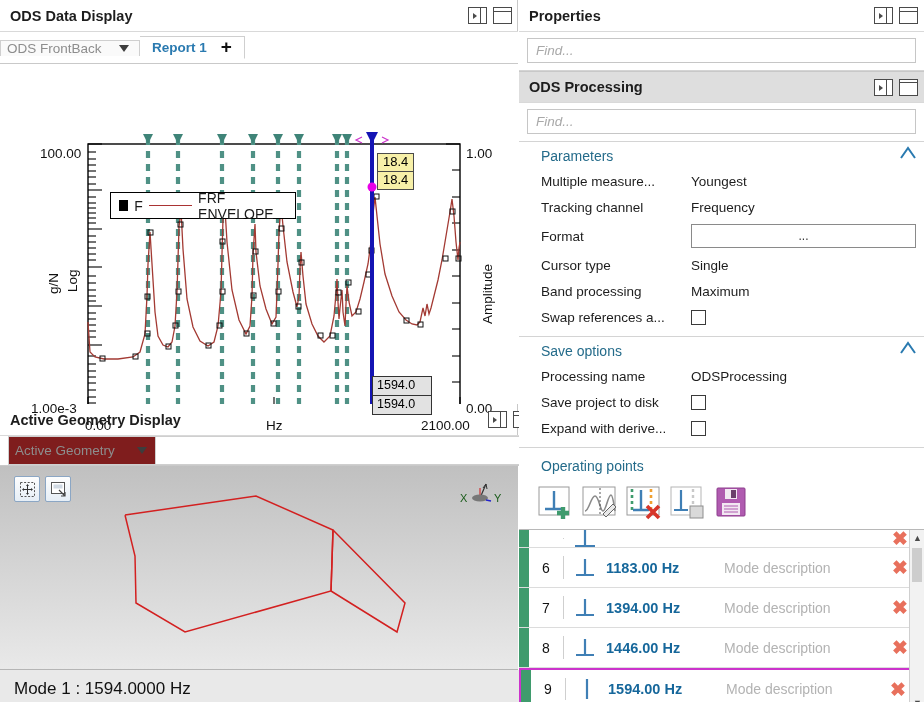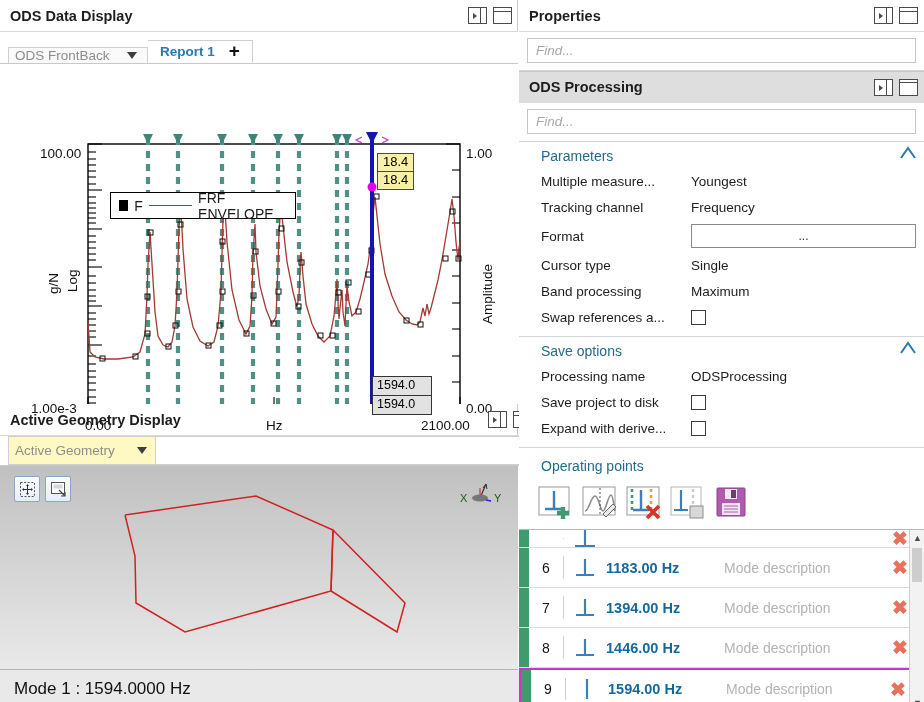--- a/index.html
+++ b/index.html
@@ -51,24 +51,23 @@
   #left-col {
     position: absolute; left: 0; top: 0; width: 518px; height: 702px;
     border-right: 1px solid #c8c8c8;
     background: #fff;
   }
   #ods-panel { position: absolute; left: 0; top: 0; width: 518px; height: 404px; }
   #geo-panel { position: absolute; left: 0; top: 404px; width: 538px; height: 298px; }
 
   
   .tabstrip {
-    display: flex; align-items: flex-end; height: 32px;
+    display: flex; align-items: center; height: 32px;
     border-bottom: 1px solid #c9c9c9;
     background: #fff;
-    padding-left: 8px;
   }
   .combo-tab {
     display: flex; align-items: center; gap: 10px;
     padding: 0 10px 0 6px;
     border: 1px solid #cfcfcf;
     border-bottom: none;
     background: #fafafa;
     color: #8d8d8d;
     font-size: 13.5px;
     min-width: 140px;
@@ -137,21 +136,21 @@
   .lg-line { width: 52px; height: 0; border-top: 1.4px solid #a33; }
 
   
   #geo-combo-row {
     display: flex; height: 30px; border-bottom: 1px solid #c9c9c9;
     padding-left: 8px; align-items: stretch;
   }
   #geo-combo {
     display: flex; align-items: center; gap: 10px;
     padding: 0 8px 0 6px; min-width: 148px;
-    border: 1px solid #cfcfcf; background: #fef9c3; color: #8d8d8d;
+    border: 1px solid #cfcfcf; background: #7f1d1d; color: #8d8d8d;
     font-size: 13.5px;
   }
   #geo-combo .caret {
     width: 0; height: 0; margin-left: auto;
     border-left: 5.5px solid transparent;
     border-right: 5.5px solid transparent;
     border-top: 7px solid #3d3d3d;
   }
   #geo-rest { flex: 1; border: 1px solid #cfcfcf; border-left: none; background: #fff; }
   #geo-view {

